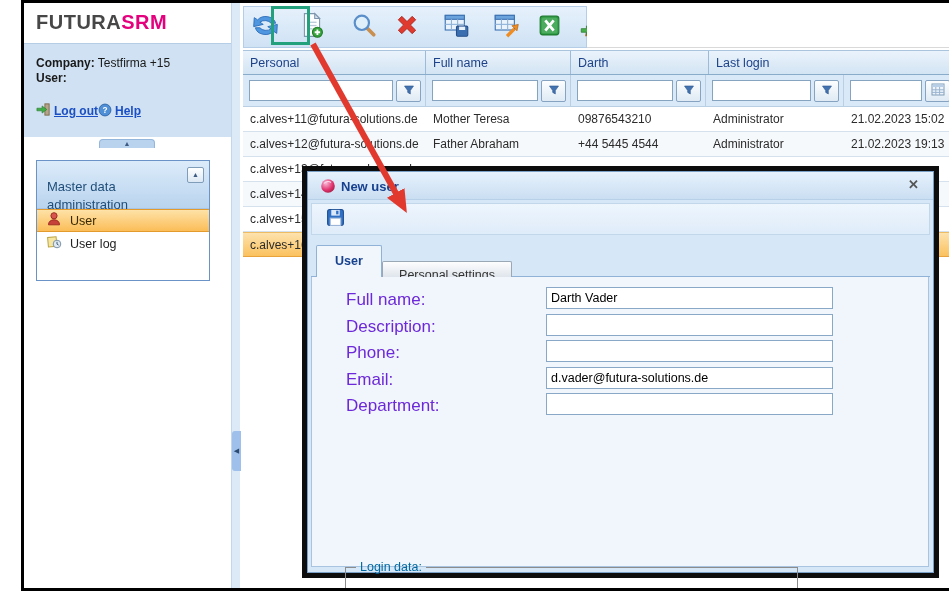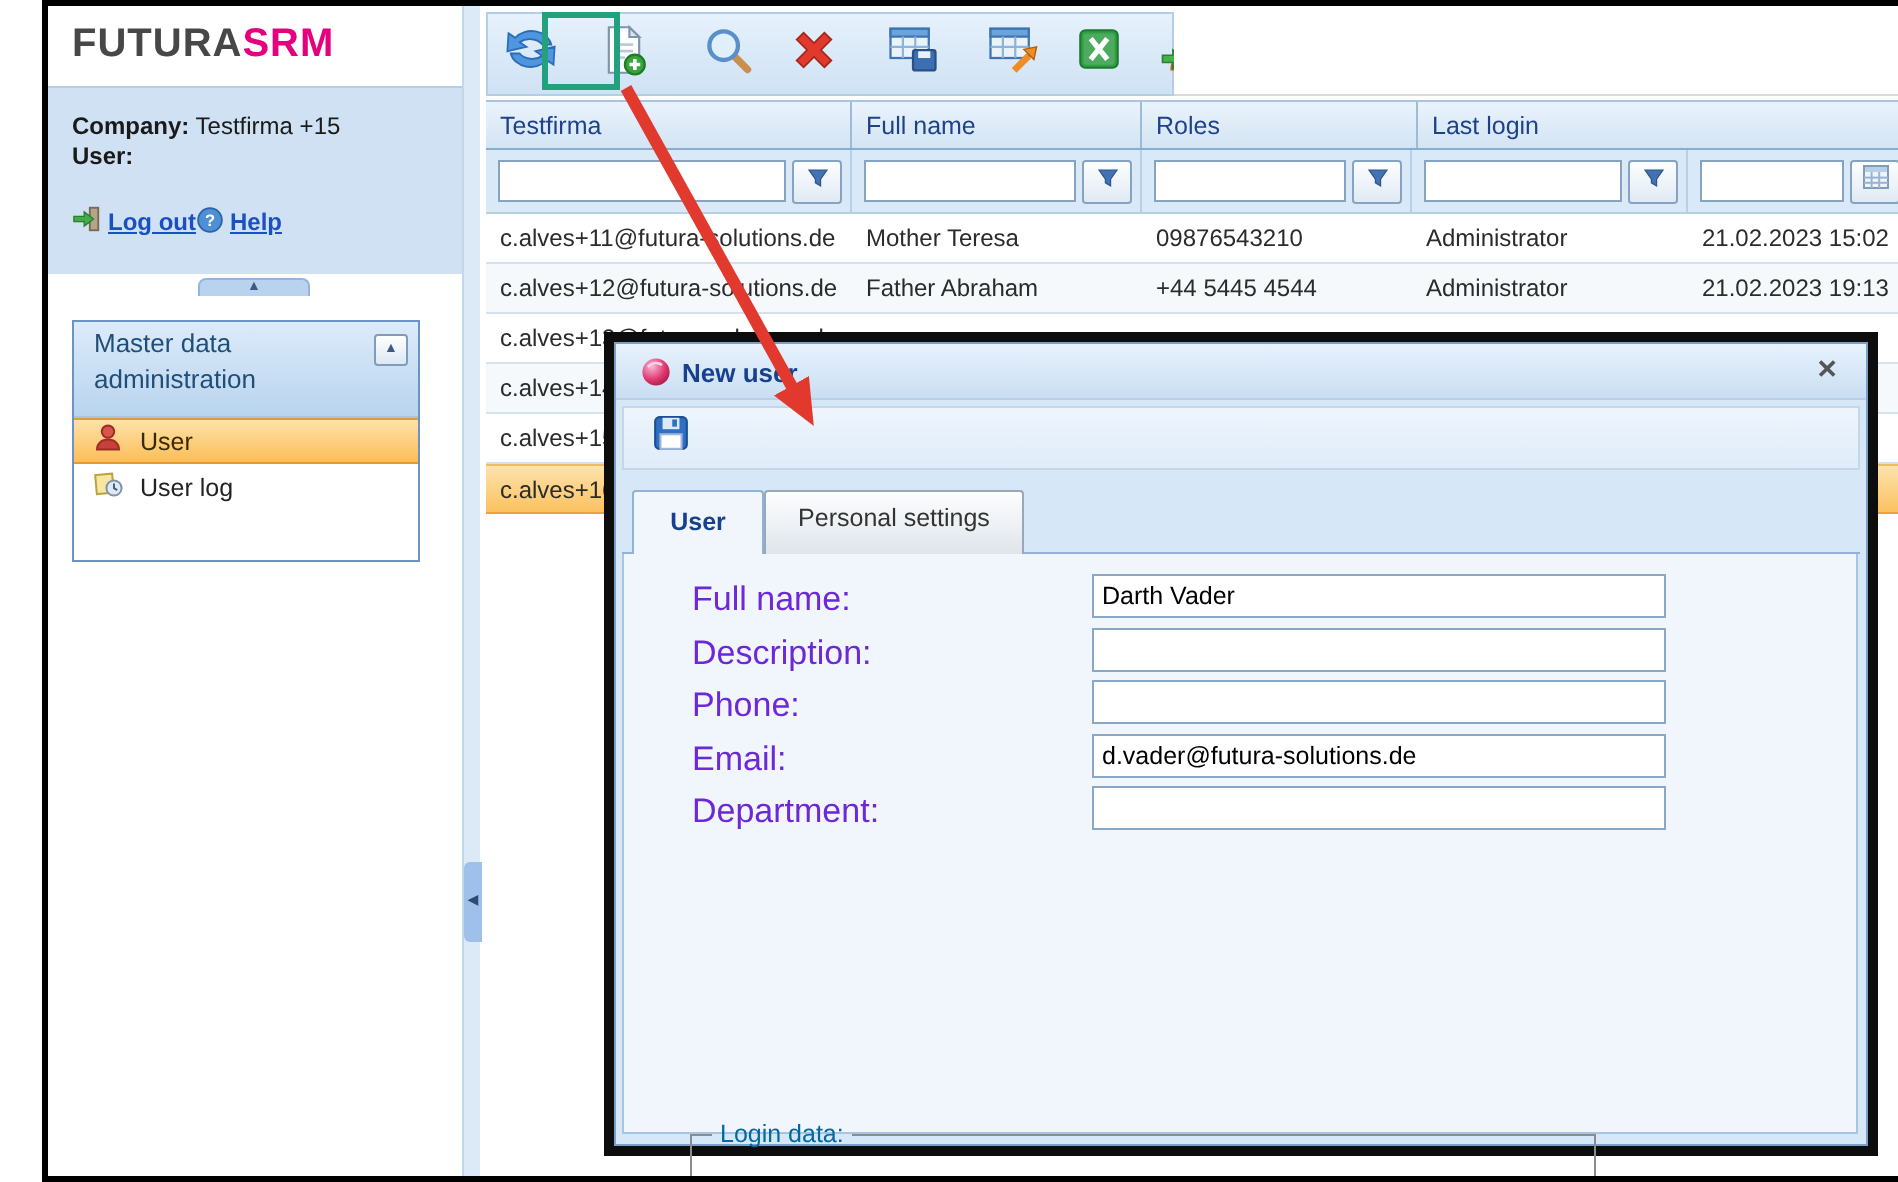--- a/index.html
+++ b/index.html
@@ -11,21 +11,21 @@
   .sidebar { position:absolute; left:0; top:0; width:207px; height:585px; background:#fff; }
   .logo { position:absolute; left:12px; top:8px; font-size:20px; font-weight:bold; letter-spacing:.5px; }
   .logo .p1 { color:#474747; } .logo .p2 { color:#e5007d; }
   .company-panel { position:absolute; left:0; top:40px; width:207px; height:94px; background:#cfe1f2; border-top:1px solid #b6cde6; }
   .company-line { position:absolute; left:12px; font-size:12px; color:#1a1a1a; }
   .company-line b { font-weight:bold; }
   .links { position:absolute; left:12px; top:58px; display:flex; align-items:center; }
   .link { display:flex; align-items:center; gap:3px; font-size:12px; font-weight:bold; color:#1b4fc4; text-decoration:underline; cursor:pointer; }
   .h-handle { position:absolute; left:75px; top:136px; width:56px; height:9px; background:#b9d2ee; border:1px solid #93b6dd; border-bottom:none; border-radius:4px 4px 0 0; font-size:7px; color:#3c5a82; text-align:center; line-height:8px; cursor:pointer; }
   .menu-box { position:absolute; left:12px; top:157px; width:174px; height:121px; border:1px solid #6b93c7; background:#fff; }
-  .menu-head { position:relative; height:48px; background:linear-gradient(#dcebfa,#b9d4ee); border-bottom:1px solid #a8c4e2; padding:2px 10px; }
+  .menu-head { position:relative; height:48px; background:linear-gradient(#dcebfa,#b9d4ee); border-bottom:1px solid #a8c4e2; padding:17px 10px; }
   .menu-head .t { font-size:13px; color:#1f4e79; line-height:18px; }
   .menu-collapse { position:absolute; right:5px; top:6px; width:17px; height:16px; background:linear-gradient(#fff,#dce8f4); border:1px solid #7f9db9; border-radius:2px; font-size:7px; color:#3c5a82; text-align:center; line-height:14px; cursor:pointer; }
   .menu-item { position:relative; height:23px; display:flex; align-items:center; gap:8px; padding-left:9px; font-size:12.5px; color:#222; cursor:pointer; }
   .menu-item.sel { background:linear-gradient(#fee2a8,#fbbd58); border-top:1px solid #e39b2d; border-bottom:1px solid #e39b2d; color:#3a2a00; }
 
   
   .divider { position:absolute; left:207px; top:0; width:9px; height:585px; background:#dce9f7; border-left:1px solid #c2d6ec; }
   .v-handle { position:absolute; left:0; top:428px; width:9px; height:40px; background:#9fc0ea; border-radius:3px 0 0 3px; font-size:7px; color:#2c4a72; text-align:center; line-height:40px; cursor:pointer; }
 
   
@@ -55,21 +55,21 @@
   .dialog { position:absolute; left:278px; top:163px; width:637px; height:412px; border:5px solid #0d0d0d; background:#d6e7f7; z-index:20; }
   .dlg-inner { position:absolute; inset:0; border:1px solid #7ba0c8; }
   .dlg-title { position:absolute; left:0; top:0; right:0; height:28px; background:linear-gradient(#e7f2fd,#cadef2); border-bottom:1px solid #b8d0e8; }
   .dlg-title .txt { position:absolute; left:33px; top:7px; font-size:13px; font-weight:bold; color:#17408e; }
   .dlg-title .ico { position:absolute; left:12px; top:6px; }
   .dlg-close { position:absolute; right:14px; top:5px; font-size:13px; font-weight:bold; color:#555; cursor:pointer; }
   .dlg-toolbar { position:absolute; left:3px; right:3px; top:31px; height:32px; background:linear-gradient(#eef5fd,#dfecf9); border:1px solid #c3d7ea; display:flex; align-items:center; padding-left:11px; }
   .dlg-toolbar .tbtn{ width:24px; height:24px; }
   .tabstrip { position:absolute; left:3px; right:3px; top:66px; height:39px; }
   .tabline { position:absolute; left:0; right:0; bottom:0; height:1px; background:#8fb2d6; }
-  .tab { position:absolute; bottom:0; height:32px; font-size:12.5px; text-align:center; cursor:pointer; border:1px solid #9aa8b6; border-bottom:none; border-radius:2px 2px 0 0; background:linear-gradient(#fdfdfe,#dfe5ec); color:#333; line-height:27px; }
+  .tab { position:absolute; bottom:0; height:16px; font-size:12.5px; text-align:center; cursor:pointer; border:1px solid #9aa8b6; border-bottom:none; border-radius:2px 2px 0 0; background:linear-gradient(#fdfdfe,#dfe5ec); color:#333; line-height:27px; }
   .tab.active { height:32px; background:#f0f6fc; border-color:#8fb2d6; color:#17408e; font-weight:bold; line-height:31px; z-index:2; }
   .tab1 { left:5px; width:66px; } .tab2 { left:71px; width:130px; }
   .dlg-content { position:absolute; left:3px; right:4px; top:105px; bottom:5px; background:#f0f6fc; border:1px solid #a8c4e0; border-top:none; }
   .frow { position:absolute; }
   .flabel { font-size:17px; color:#6d28d9; }
   .finput { position:absolute; left:200px; top:-3px; width:287px; height:22px; border:1px solid #89a8c7; background:#fff; font-size:12.5px; padding:0 4px; font-family:"Liberation Sans",sans-serif; }
   .fieldset { position:absolute; left:33px; top:283px; width:453px; height:106px; border:1px solid #8c8c8c; }
   .fieldset legend { font-size:12.5px; color:#0369a1; margin-left:10px; padding:0 4px; }
   .ld-row { position:absolute; display:flex; align-items:center; }
   .ld-input { width:148px; height:21px; font-size:12.5px; padding:0 4px; font-family:"Liberation Sans",sans-serif; }
@@ -208,23 +208,23 @@
             <circle cx="13.5" cy="7" r="4.2" fill="#f0c089" stroke="#b98a54"></circle>
             <path d="M6 21c0-4.5 3.4-6.8 7.5-6.8S21 16.5 21 21z" fill="#e8943d" stroke="#b06a1e"></path>
             <path d="M2 14.8h4.6v-2.4l4.6 4-4.6 4v-2.4H2z" fill="#46b04a" stroke="#2e7d32" stroke-width="0.7"></path>
           </svg></span>
       </div>
   </div>
   <div class="topstrip"></div>
 
   <div class="grid">
     <div class="gh">
-      <div class="cell c0">Testfirma</div>
+      <div class="cell c0">Personal</div>
       <div class="cell c1">Full name</div>
-      <div class="cell c3">Roles</div>
+      <div class="cell c3">Darth</div>
       <div class="cell c4">Last login</div>
     </div>
     <div class="gf">
       <div class="cell c0">
           <input style="">
           <span class="fbtn">
             <span><svg width="12" height="12" viewBox="0 0 12 12">
                 <path d="M1.5 2h9L7.3 6.6V10L4.7 8.4V6.6z" fill="#4272b0" stroke="#2c568e" stroke-width="0.6"></path>
               </svg></span>
           </span>

